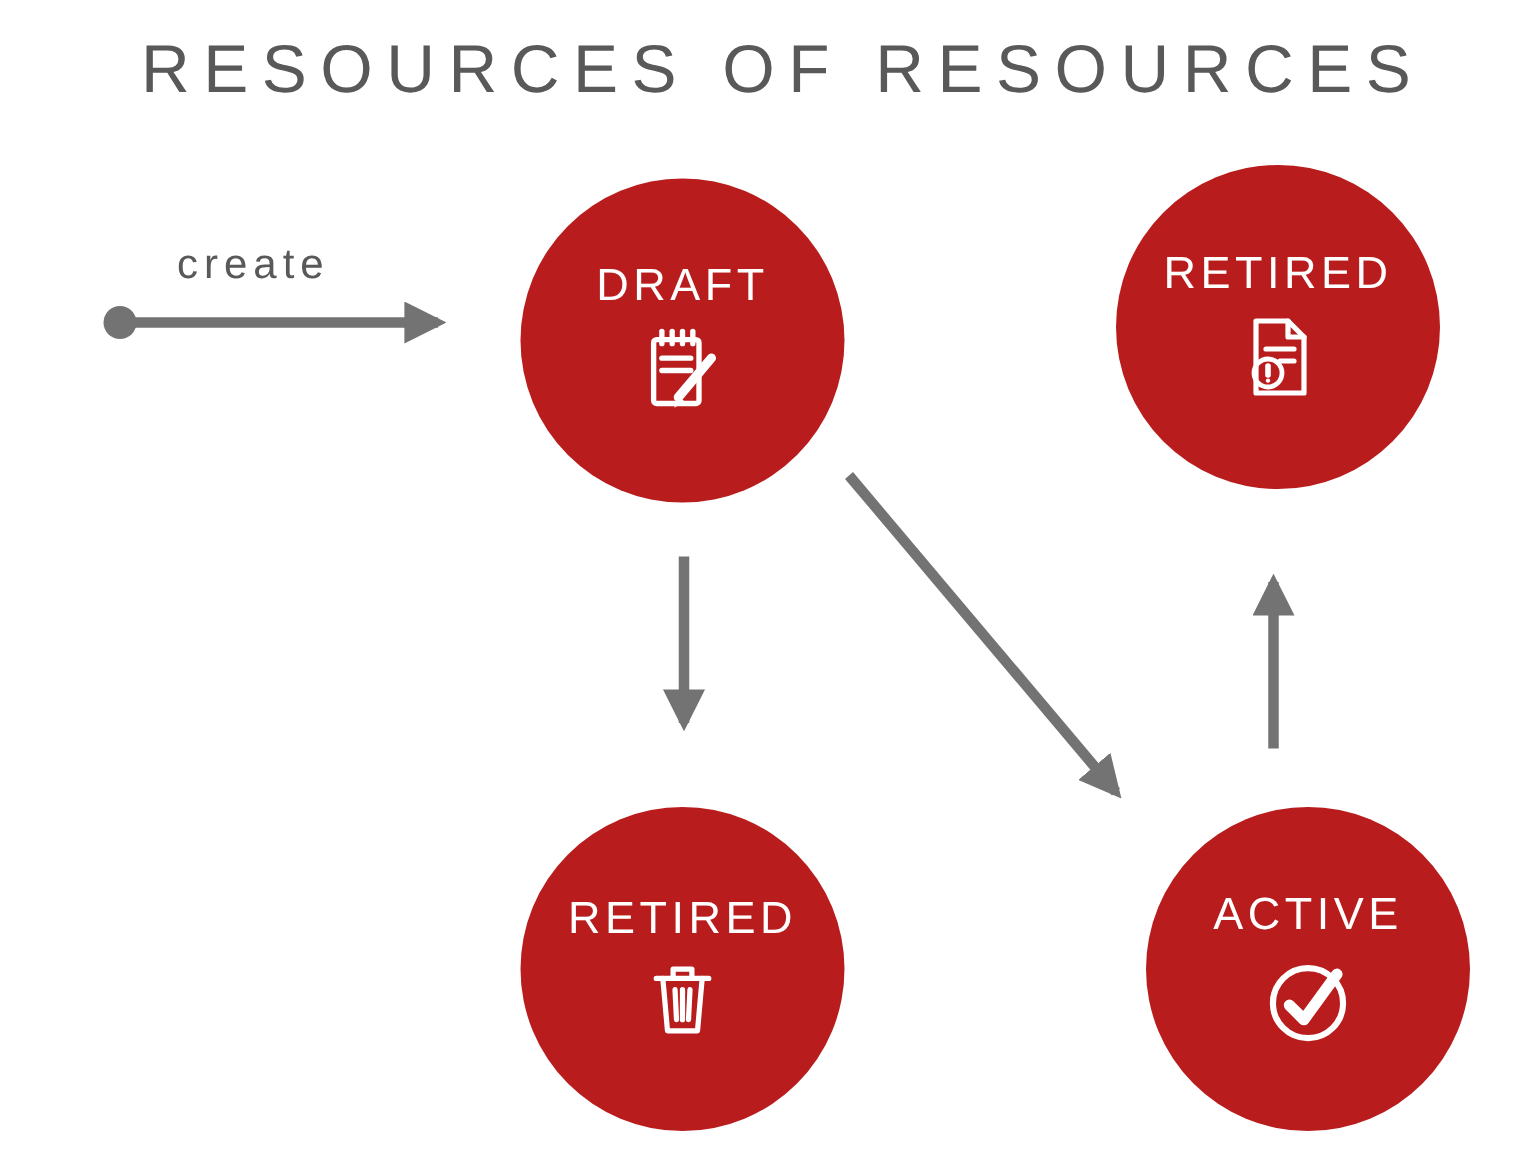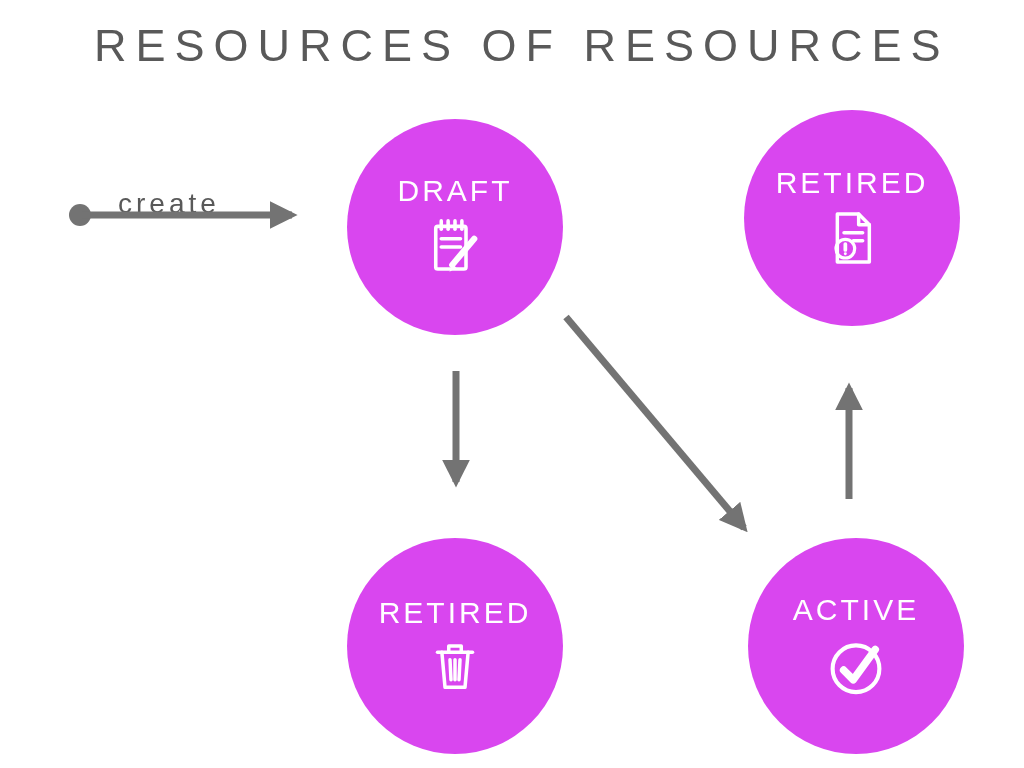--- a/index.html
+++ b/index.html
@@ -21,52 +21,52 @@
     top: 20px;
     font-size: 45px;
     font-weight: 400;
     letter-spacing: 9px;
     color: #595959;
     white-space: nowrap;
   }
   .edge-label {
     position: absolute;
     left: 118px;
-    top: 188px;
+    top: 160px;
     font-size: 28px;
     letter-spacing: 4px;
     color: #595959;
     white-space: nowrap;
   }
   .node {
     position: absolute;
     width: 216px;
     height: 216px;
     border-radius: 50%;
-    background: #d946ef;
+    background: #b91c1c;
     display: flex;
     flex-direction: column;
     align-items: center;
     justify-content: center;
     gap: 6px;
   }
   .node-label {
     color: #ffffff;
     font-size: 30px;
     font-weight: 400;
     letter-spacing: 3px;
     white-space: nowrap;
   }
   .node-icon svg {
     display: block;
   }
   .node-draft   { left: 347px; top: 119px; }
   .node-retired { left: 744px; top: 110px; }
   .node-deleted { left: 347px; top: 538px; }
-  .node-active  { left: 748px; top: 538px; }
+  .node-active  { left: 764px; top: 538px; }
   .arrow-layer {
     position: absolute;
     left: 0;
     top: 0;
     width: 1024px;
     height: 768px;
     pointer-events: none;
   }
 </style>
 </head>

